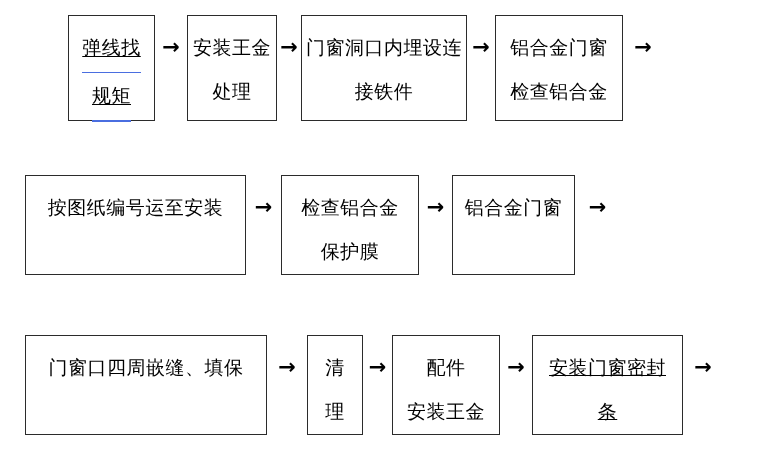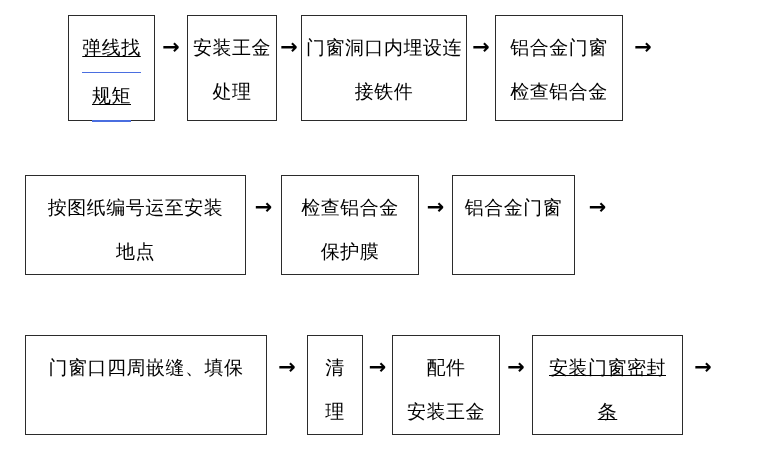--- a/index.html
+++ b/index.html
@@ -144,21 +144,20 @@
       <span class="line">检查铝合金</span>
     </div>
 
     <div class="arrow" id="r1-a4">→</div>
   </div>
 
   <div class="row" id="row-2">
 
     <div class="node" id="r2-n1">
       <span class="line">按图纸编号运至安装</span>
-      <span class="line">地点</span>
     </div>
 
     <div class="arrow" id="r2-a1">→</div>
 
     <div class="node" id="r2-n2">
       <span class="line">检查铝合金</span>
       <span class="line">保护膜</span>
     </div>
 
     <div class="arrow" id="r2-a2">→</div>

